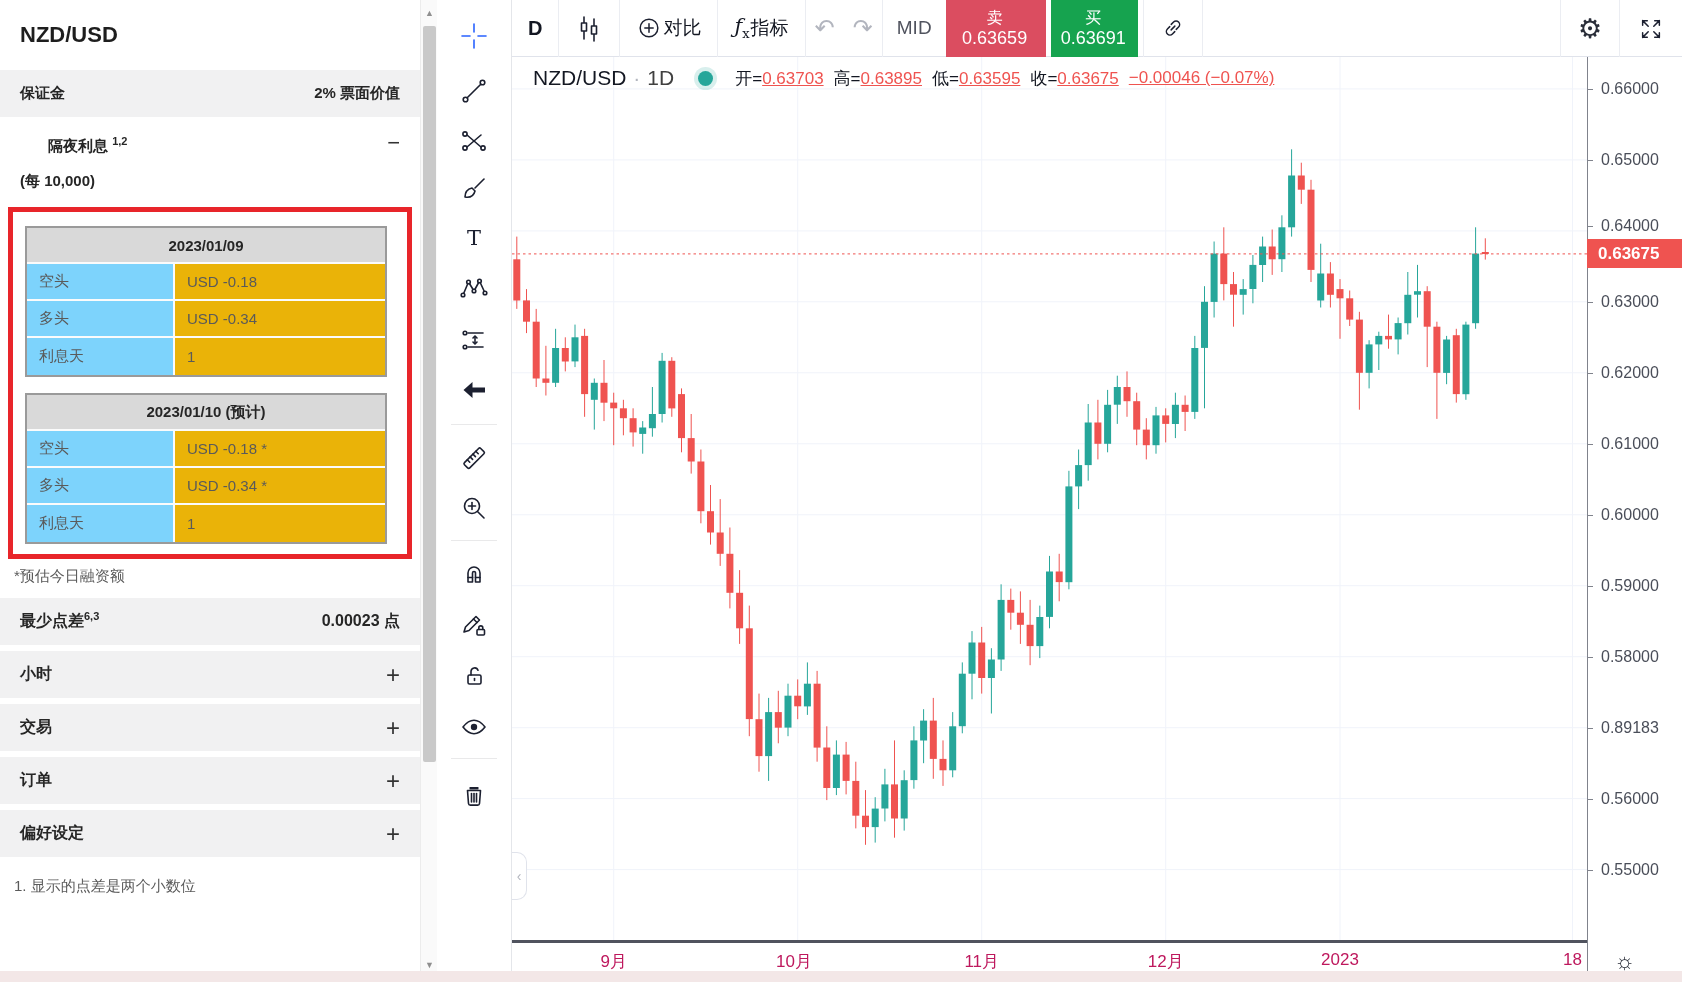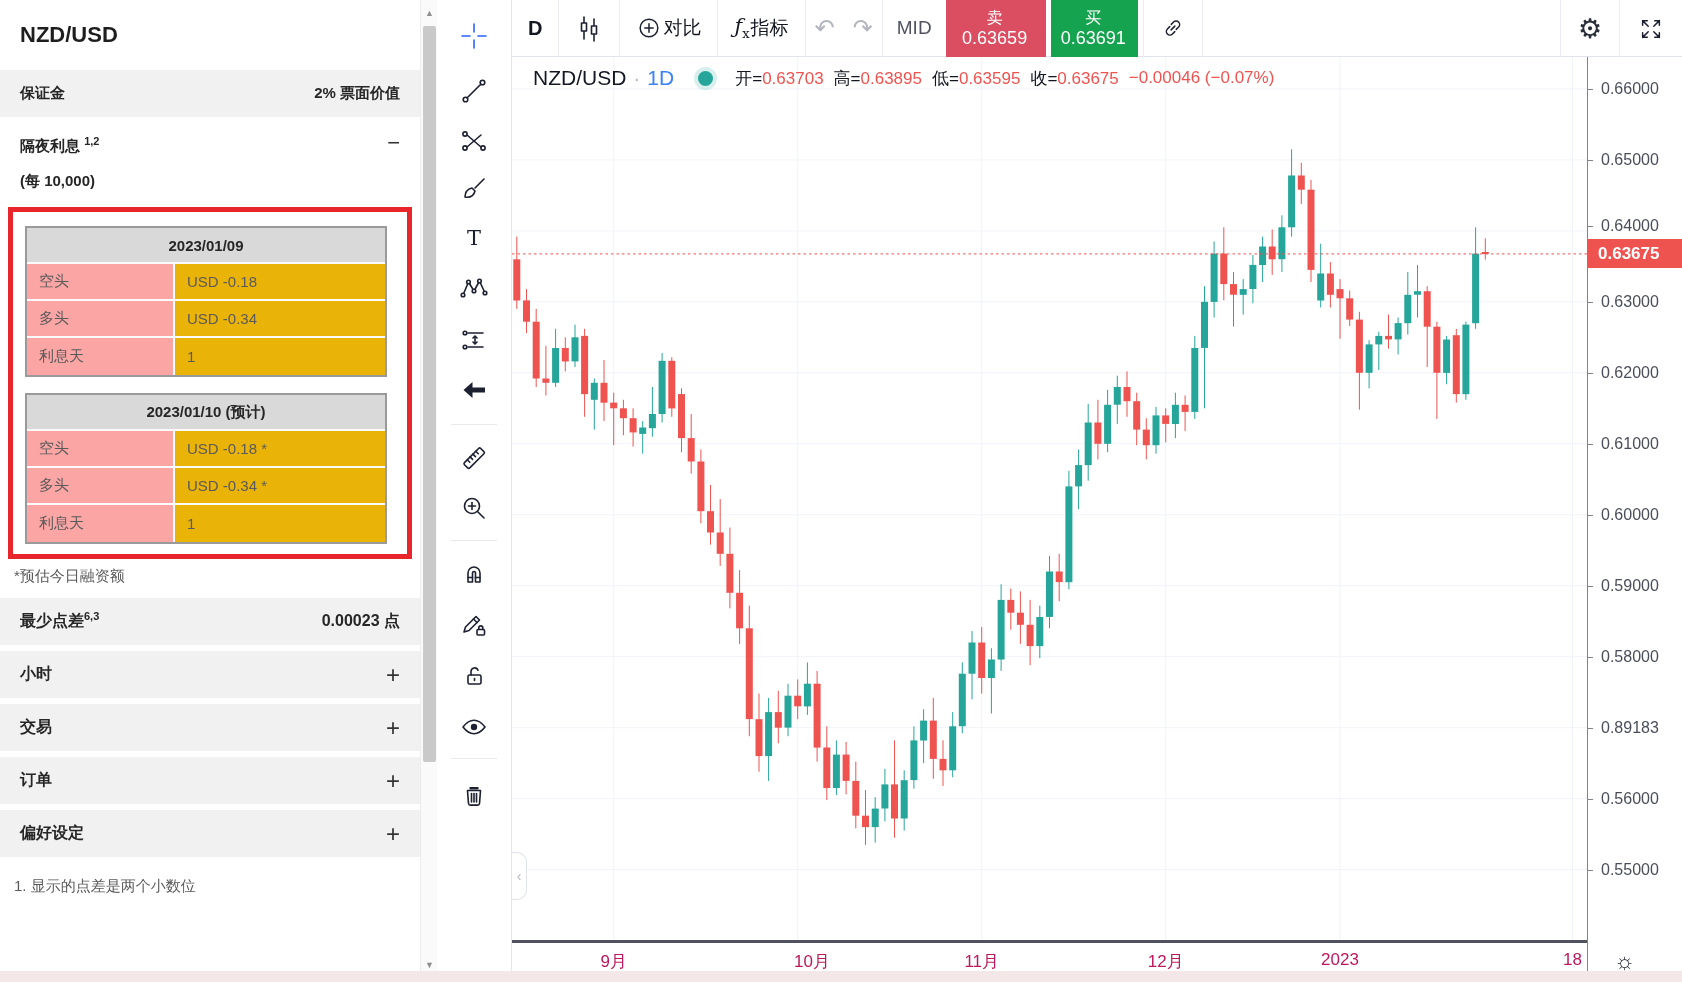--- a/index.html
+++ b/index.html
@@ -8,30 +8,30 @@
   .app { position:relative; width:1682px; height:982px; background:#fff; }
 
   
   .sidebar { position:absolute; left:0; top:0; width:420px; height:982px; background:#fff; overflow:hidden; }
   .sb-title { height:70px; display:flex; align-items:center; padding:0 20px; font-size:22px; font-weight:600; color:#1e1e1e; }
   .row-gray { background:#f1f1f2; min-height:47px; display:flex; align-items:center; justify-content:space-between; padding:0 20px; margin-bottom:2px; }
   .row-gray .lbl { font-weight:700; font-size:15px; color:#262626; }
   .row-gray .val { font-weight:700; font-size:15px; color:#262626; }
   .overnight { background:#fff; padding:16px 20px 6px 20px; }
   .overnight-top { display:flex; align-items:flex-start; justify-content:space-between; }
-  .overnight-top .lbl { font-weight:700; font-size:15px; color:#262626; }
+  .overnight-top .lbl { font-weight:700; font-size:15px; color:#262626;margin-left:28px; }
   sup { font-size:11px; font-weight:700; color:#262626; }
   .collapse-btn { font-size:22px; line-height:16px; color:#333; cursor:pointer; }
   .per-note { margin-top:16px; font-weight:700; font-size:15px; color:#262626; }
   .red-box { margin:10px 8px 0 8px; border:5px solid #e8252a; padding:6px 20px 10px 12px; }
   .itable { border:2px solid #9a9a9a; margin-top:8px; }
   .itable-header { background:#d9d9d9; height:36px; display:flex; align-items:center; justify-content:center; font-weight:700; font-size:15px; color:#262626; border-bottom:2px solid #fbfbfb; }
   .itable-row { display:flex; height:37px; border-bottom:2px solid #fbfbfb; }
   .itable-row:last-child { border-bottom:none; }
-  .itable-cell-l { width:148px; background:#fca5a5; display:flex; align-items:center; padding-left:12px; font-size:15px; color:#5a5a5a; border-right:2px solid #fbfbfb; }
+  .itable-cell-l { width:148px; background:#7dd3fc; display:flex; align-items:center; padding-left:12px; font-size:15px; color:#5a5a5a; border-right:2px solid #fbfbfb; }
   .itable-cell-r { flex:1; background:#eab308; display:flex; align-items:center; padding-left:12px; font-size:15px; color:#5a5a5a; }
   .star-note { margin:8px 0 10px 14px; font-size:15px; color:#5a5a5a; }
   .acc-row { background:#f1f1f2; height:47px; display:flex; align-items:center; justify-content:space-between; padding:0 20px; margin-top:6px; }
   .acc-row .lbl { font-weight:700; font-size:16px; color:#262626; }
   .plus { font-size:24px; font-weight:400; color:#333; }
   .footnote { margin:20px 0 0 14px; font-size:15px; color:#5a5a5a; }
 
   
   .sb-scroll { position:absolute; left:420px; top:0; width:17px; height:982px; background:#fafafa; border-left:1px solid #ececec; }
   .sb-arrow { position:absolute; left:0; width:17px; text-align:center; font-size:9px; color:#8f8f8f; }
@@ -58,25 +58,25 @@
   .mid { font-size:19px; color:#50535e; padding:0 14px; }
   .trade-btn { height:57px; min-width:100px; padding:6px 12px 6px 10px; display:flex; flex-direction:column; justify-content:center; color:#fff; cursor:pointer; border:none; }
   .trade-btn .t1 { font-size:16px; line-height:19px; }
   .trade-btn .t2 { font-size:18px; line-height:22px; }
   .tb-right { position:absolute; right:0; top:0; height:57px; display:flex; align-items:center; }
   .gear { font-size:27px; color:#2a2e39; }
 
   .legend { position:absolute; left:21px; top:66px; display:flex; align-items:center; z-index:4; }
   .legend .sym { font-size:21px; color:#131722; }
   .legend .dotsep { color:#b2b5be; margin:0 7px; font-size:21px; }
-  .legend .intv { font-size:21px; color:#3b82f6; }
+  .legend .intv { font-size:21px; color:#404040; }
   .legend .gdot { width:15px; height:15px; border-radius:50%; margin:0 22px 0 24px; box-shadow:0 0 0 4px rgba(38,166,154,.18); }
   .legend .ohlc { font-size:17px; margin-right:10px; color:#131722; }
   .legend .ohlc b { font-weight:400; }
-  .legend .red { color:#ef5350; }
+  .legend .red { color:#ef5350;text-decoration:underline; }
 
   .plot { position:absolute; left:0; top:57px; width:1075px; height:885px; }
   .axis-vline { position:absolute; left:1075px; top:57px; width:1px; height:925px; background:#80838c; }
   .price-axis { position:absolute; left:1076px; top:57px; width:94px; height:885px; }
   .ptick { position:absolute; left:0; width:94px; height:18px; font-size:16px; color:#4a4e59; }
   .ptick .dash { position:absolute; left:0; top:9px; width:5px; height:1px; background:#80838c; }
   .ptick .ptxt { position:absolute; left:13px; top:0; }
   .price-tag { position:absolute; left:1075px; width:95px; height:29px; color:#fff; font-weight:700; font-size:17px; display:flex; align-items:center; padding-left:11px; z-index:3; }
   .time-axis-line { position:absolute; left:0; top:940px; width:1075px; height:3px; background:#50535e; }
   .time-axis { position:absolute; left:0; top:948px; width:1170px; height:30px; }
@@ -653,21 +653,21 @@
           <span class="dash"></span>
           <span class="ptxt">0.55000</span>
         </div>
       </div>
     <div class="price-tag" id="price-tag" style="background: rgb(239, 83, 80); top: 239.443px;">0.63675</div>
 
     <div class="time-axis-line"></div>
     <div class="time-axis" id="time-axis">
       <span class="sun">☼</span>
     <span class="xtick" style="left: 101.689px;">9月</span>
-        <span class="xtick" style="left: 300px; text-align: center;">10月</span>
+        <span class="xtick" style="left: 282px; text-align: center;">10月</span>
         <span class="xtick" style="left: 469.707px;">11月</span>
         <span class="xtick" style="left: 653.716px;">12月</span>
         <span class="xtick" style="left: 828.041px;">2023</span>
         <span class="xtick" style="left: 1060.47px;">18</span>
       </div>
   </section>
 
   <div class="bottom-strip"></div>
 </div>
 

